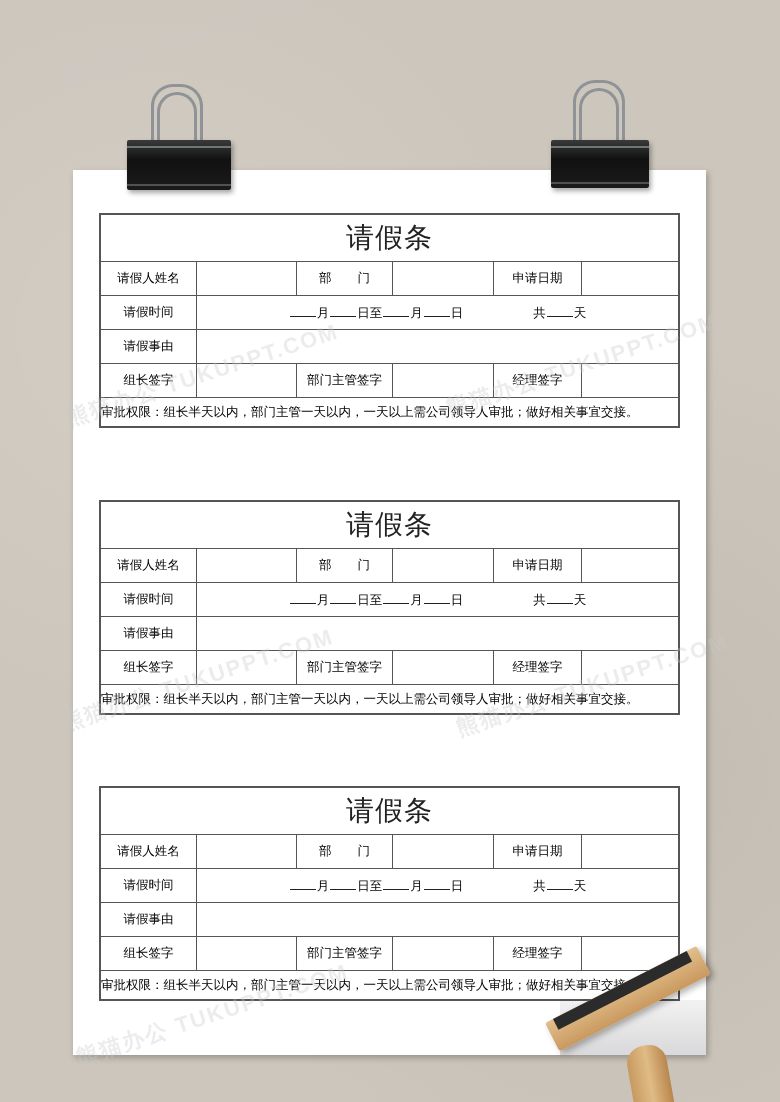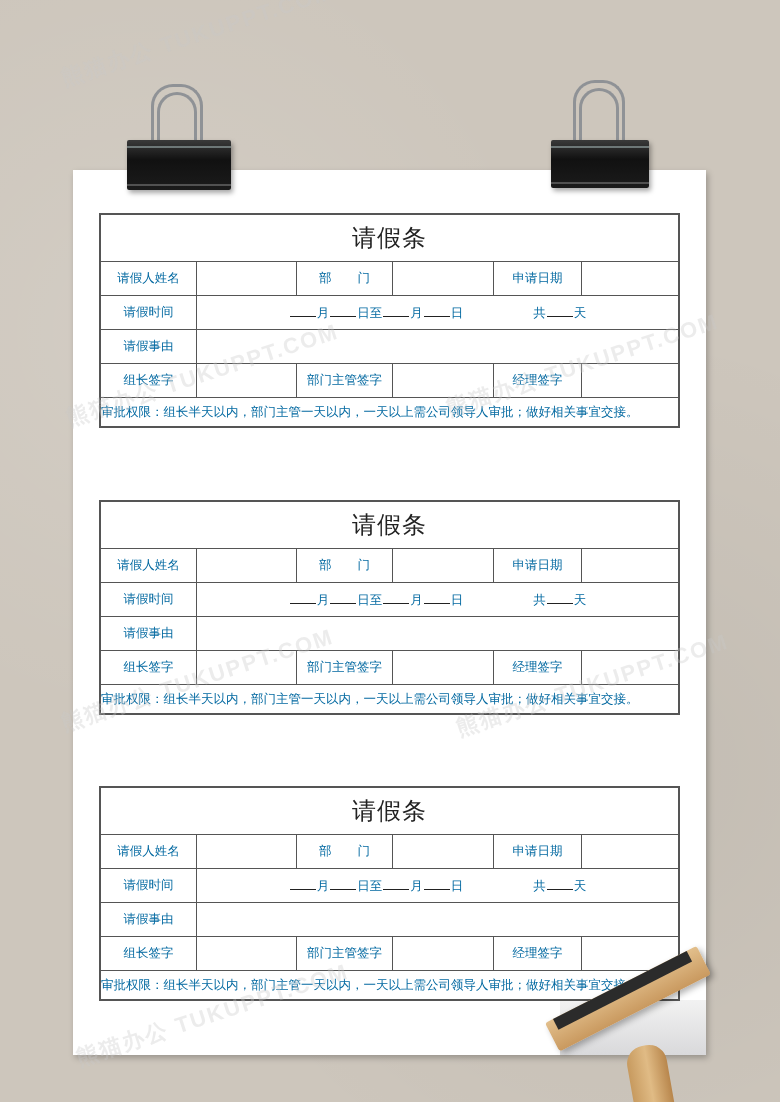--- a/index.html
+++ b/index.html
@@ -21,26 +21,26 @@
     background:linear-gradient(180deg,#f2f2f2,#d9d9db);
   }
   .leave-form {
     position:absolute; left:99px; width:581px;
     border:1px solid #555; box-sizing:border-box;
     background:transparent;
   }
   .leave-form table { width:100%; border-collapse:collapse; table-layout:fixed; }
   .leave-form td {
     border:1px solid #555; text-align:center; vertical-align:middle;
-    font-size:12.5px; color:#0369a1; height:33px; padding:0;
+    font-size:12.5px; color:#000000; height:33px; padding:0;
     white-space:nowrap; overflow:hidden;
   }
   .leave-form tr:first-child td, .leave-form tr td:first-child { }
   .leave-form td.title {
-    font-size:24px; height:46px; color:#222; letter-spacing:1px;
+    font-size:28px; height:46px; color:#222; letter-spacing:1px;
   }
   .leave-form td.note { text-align:left; padding-left:0; font-size:12.5px; height:28px; }
   .dept-label span { display:inline-block; }
   .dept-label .gap { width:26px; }
   .blank { display:inline-block; width:26px; border-bottom:1px solid #222; height:12px; vertical-align:baseline; margin:0 1px; }
   .date-range { padding-left:70px; text-align:left; }
   .date-range .total { display:inline-block; margin-left:66px; }
 
   
   .clip { position:absolute; }

